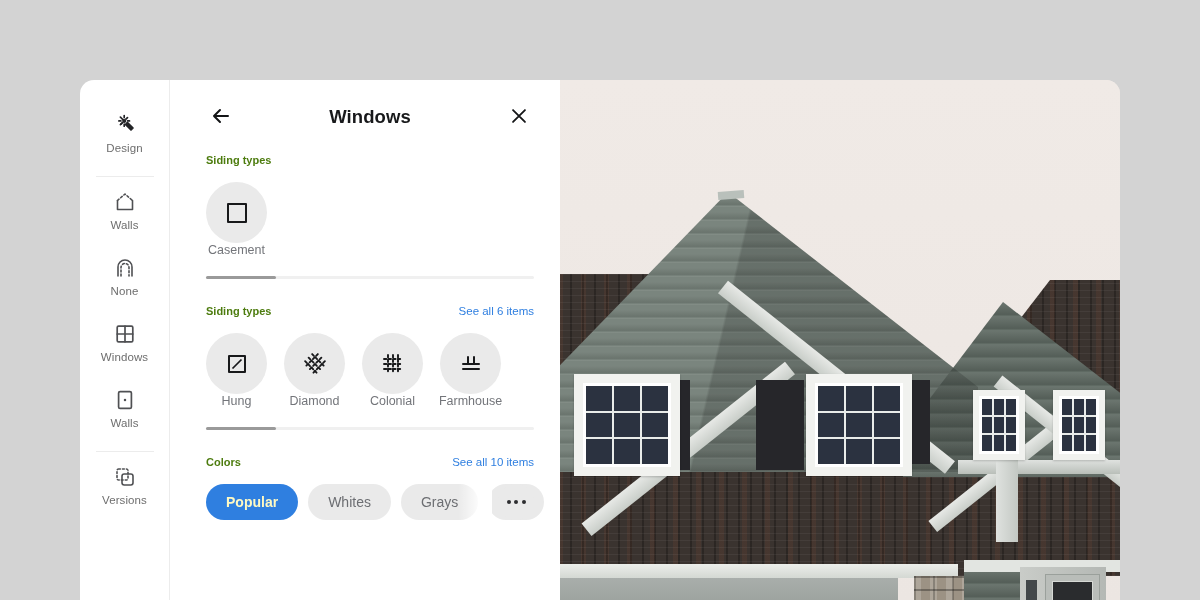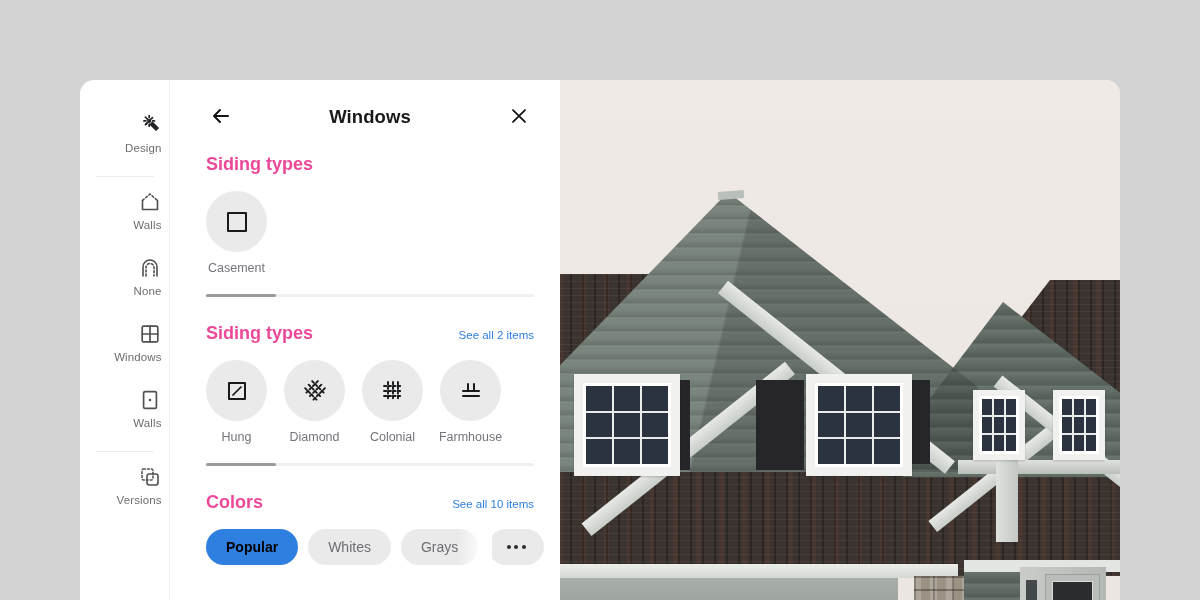--- a/index.html
+++ b/index.html
@@ -181,21 +181,21 @@
   }
   #sidebar {
     width: 90px; height: 100%;
     border-right: 1px solid #ececec;
     padding-top: 26px;
     display: flex; flex-direction: column; align-items: center;
     flex: none;
   }
   .nav-item {
     width: 74px;
-    display: flex; flex-direction: column; align-items: flex-end;
+    display: flex; flex-direction: column; align-items: center;
     gap: 5px; padding: 7px 0 6px;
     cursor: pointer;
   }
   .nav-item + .nav-item { margin-top: 12px; }
   .nav-label { font-size: 11.5px; color: #6e6e6e; letter-spacing: .1px; }
   .nav-icon { width: 24px; height: 24px; display: block; }
   .nav-sep { width: 58px; height: 1px; background: #ececec; margin: 16px 0 6px; }
 
   #content {
     flex: 1; min-width: 0; height: 100%;
@@ -217,30 +217,30 @@
     flex: 1; text-align: center;
     font-size: 18.5px; font-weight: bold; color: #18191b;
     letter-spacing: .1px;
   }
 
   .section-head {
     display: flex; align-items: baseline; justify-content: space-between;
     margin-bottom: 16px;
   }
   .section-title {
-    font-size: 18px; font-weight: bold; color: #ec4899;
+    font-size: 11px; font-weight: bold; color: #4d7c0f;
   }
   .see-all {
     font-size: 11.5px; color: #2f7fe0; cursor: pointer;
   }
 
   .option-row { display: flex; gap: 17px; }
   .option {
     width: 61px; display: flex; flex-direction: column;
-    align-items: center; gap: 9px; cursor: pointer; flex: none;
+    align-items: center; cursor: pointer; flex: none;
   }
   .swatch {
     width: 61px; height: 61px; border-radius: 50%;
     background: #eaeaea;
     display: flex; align-items: center; justify-content: center;
   }
   .option-label {
     font-size: 12.5px; color: #73757a; white-space: nowrap;
   }
 
@@ -255,21 +255,21 @@
   .sec-gap { height: 26px; }
 
   .chips-wrap { position: relative; }
   .chips { display: flex; gap: 10px; padding-right: 58px; }
   .chip {
     height: 36px; border-radius: 18px;
     padding: 0 20px; display: flex; align-items: center;
     font-size: 14px; color: #6c6e72; background: #eaeaea;
     white-space: nowrap; cursor: pointer; flex: none;
   }
-  .chip.active { background: #2f7fe0; color: #000000; font-weight: bold; }
+  .chip.active { background: #2f7fe0; color: #fef9c3; font-weight: bold; }
   .chips-fade {
     position: absolute; right: 42px; top: 0; width: 34px; height: 36px;
     background: linear-gradient(90deg, rgba(255,255,255,0), #ffffff 72%);
     pointer-events: none;
   }
   .more-btn {
     position: absolute; right: 0; top: 0;
     width: 36px; height: 36px; border-radius: 50%;
     background: #eaeaea; border: none; cursor: pointer;
     display: flex; align-items: center; justify-content: center; gap: 3.5px;
@@ -449,21 +449,21 @@
         <div class="scrollbar">
           <div class="thumb"></div>
         </div>
       </section>
 
       <div class="sec-gap"></div>
 
       <section>
         <div class="section-head">
           <span class="section-title">Siding types</span>
-          <span class="see-all">See all 2 items</span>
+          <span class="see-all">See all 6 items</span>
         </div>
         <div class="option-row">
 
           <div class="option">
             <div class="swatch">
               <svg viewBox="0 0 32 32" width="32" height="32" fill="none" stroke="#18191b" stroke-width="2" stroke-linejoin="round">
                 <rect x="8" y="8" width="16" height="16"></rect>
                 <path d="M11.5 20.5 L20.5 11.5" stroke-width="1.7"></path>
               </svg>
             </div>

